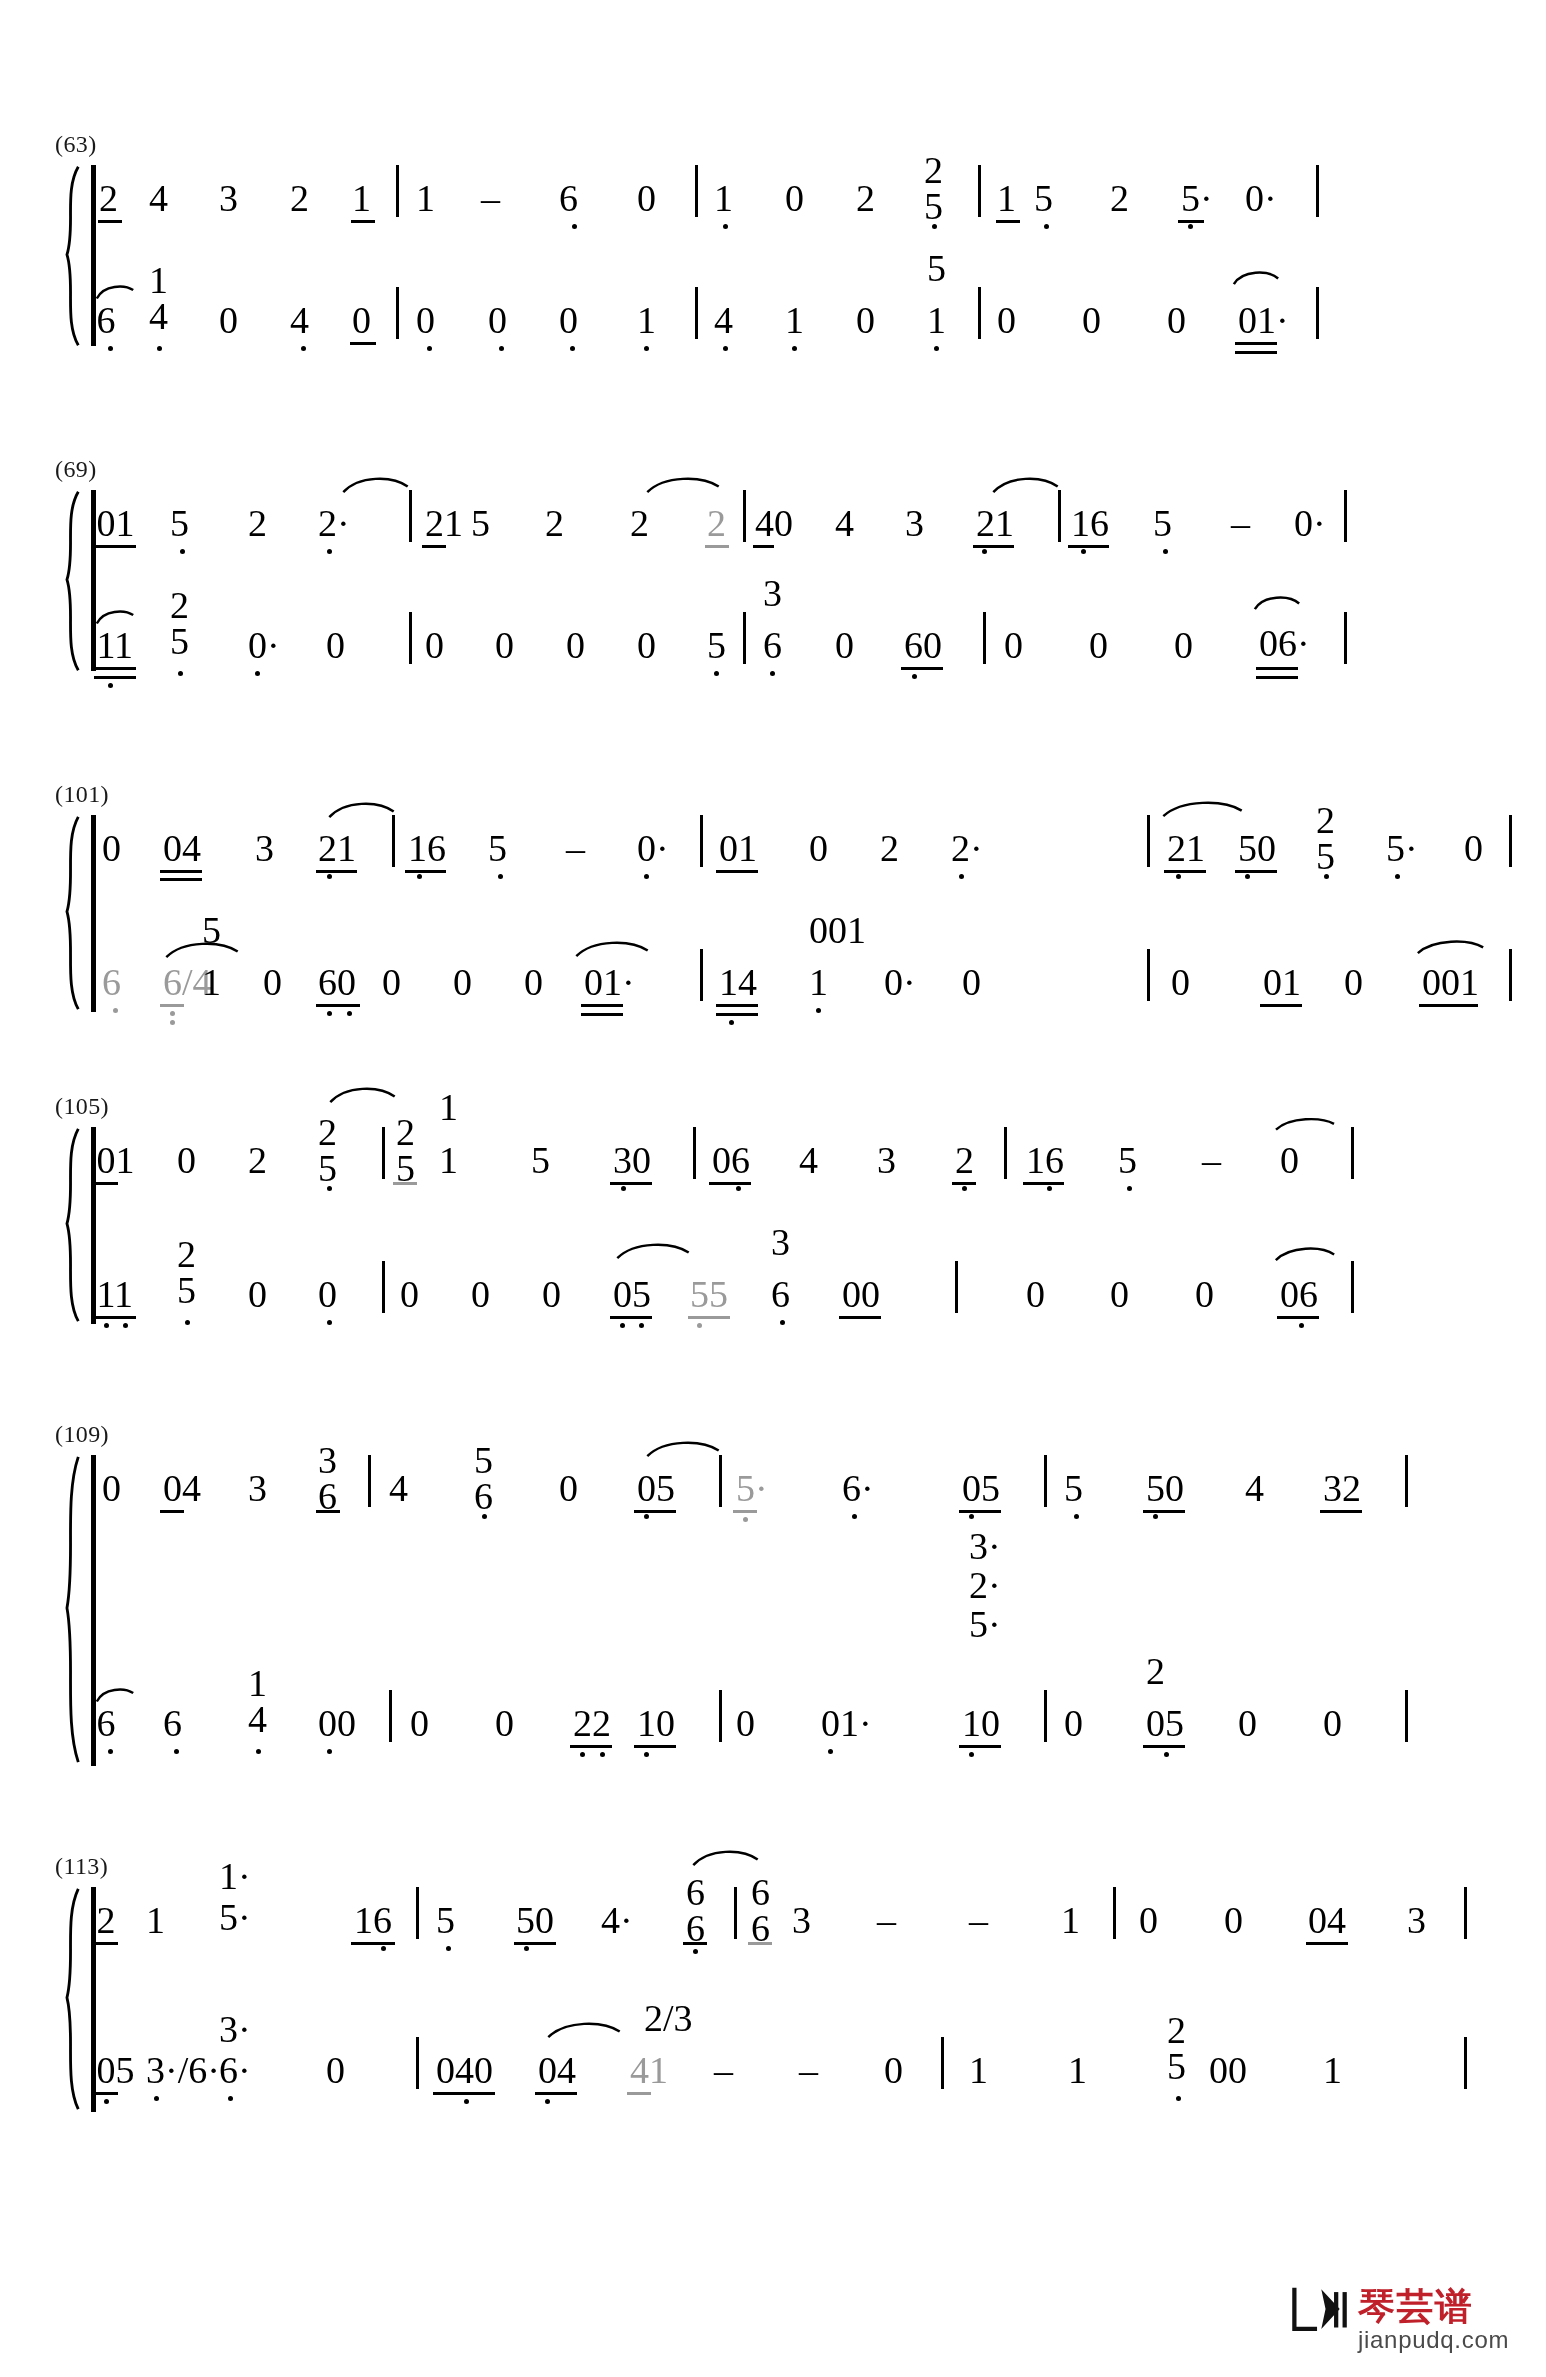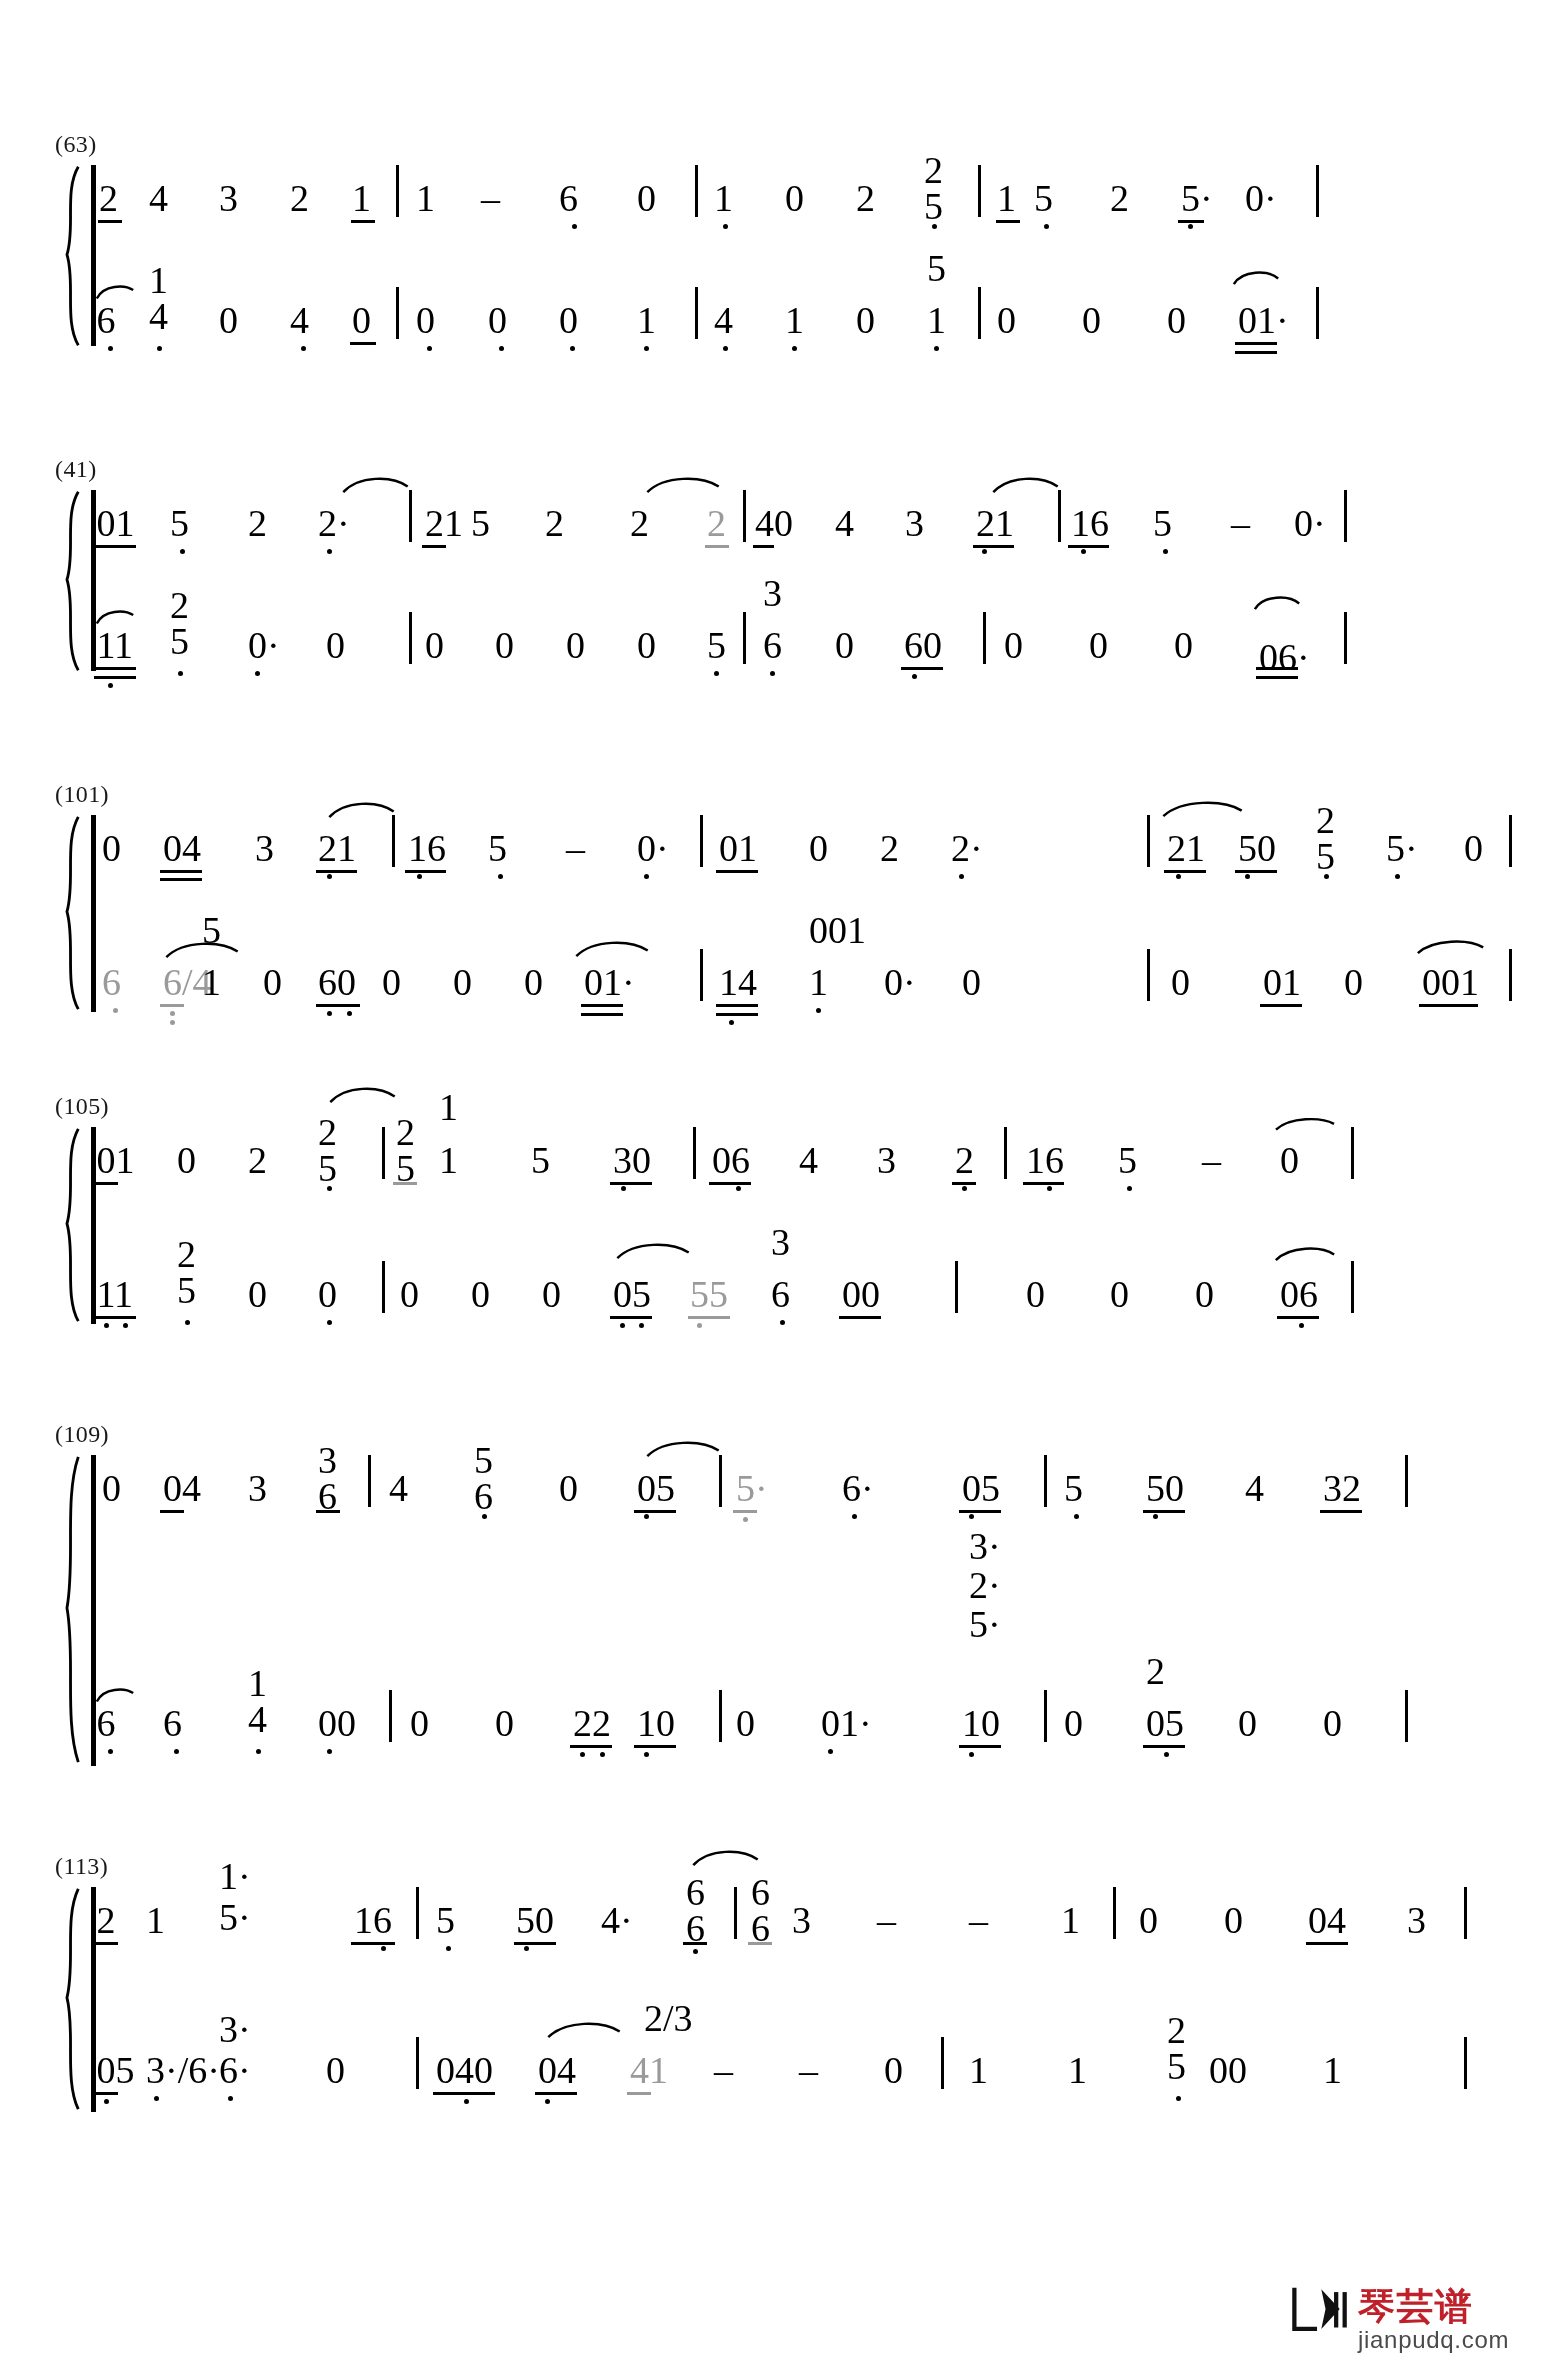--- a/index.html
+++ b/index.html
@@ -250,21 +250,21 @@
         </div>
         <div class="n" style="left:1160px; top:14px;">01·</div>
         <div class="ul" style="left:1157px; top:55px; width:42px;"></div>
         <div class="ul" style="left:1157px; top:64px; width:42px;"></div>
         <div class="bar" style="left:1238px; top:0px; height:52px;"></div>
       </div>
     </div>
   </div>
 
   <div class="system" style="top:456px;">
-    <div class="measure-number">(41)</div>
+    <div class="measure-number">(69)</div>
 
     <div class="brace">
       <svg width="33" height="184" viewBox="0 0 46 260">
         <path d="M34 4 C14 38 30 90 18 128 C30 166 14 222 34 256" fill="none" stroke="#000" stroke-width="4"></path>
       </svg>
     </div>
     <div class="bar thick" style="left:91px; top:34px; height:181px;"></div>
 
     <div class="staff" style="top:28px;">
       <div class="notes">
@@ -354,21 +354,21 @@
         <div class="dot" style="left:834px; top:62px;"></div>
         <div class="bar" style="left:905px; top:0px; height:52px;"></div>
         <div class="n" style="left:926px; top:14px;">0</div>
         <div class="n" style="left:1011px; top:14px;">0</div>
         <div class="n" style="left:1096px; top:14px;">0</div>
         <div class="tie" style="left:1174px; top:-20px;">
           <svg width="50" height="20" viewBox="0 0 70 28">
               <path d="M4 24 C16 4 52 4 66 16" fill="none" stroke="#000" stroke-width="3.5"></path>
             </svg>
         </div>
-        <div class="n" style="left:1181px; top:26px;">06·</div>
+        <div class="n" style="left:1181px; top:12px;">06·</div>
         <div class="ul" style="left:1178px; top:55px; width:42px;"></div>
         <div class="ul" style="left:1178px; top:64px; width:42px;"></div>
         <div class="bar" style="left:1266px; top:0px; height:52px;"></div>
       </div>
     </div>
   </div>
 
   <div class="system" style="top:781px;">
     <div class="measure-number">(101)</div>
 

